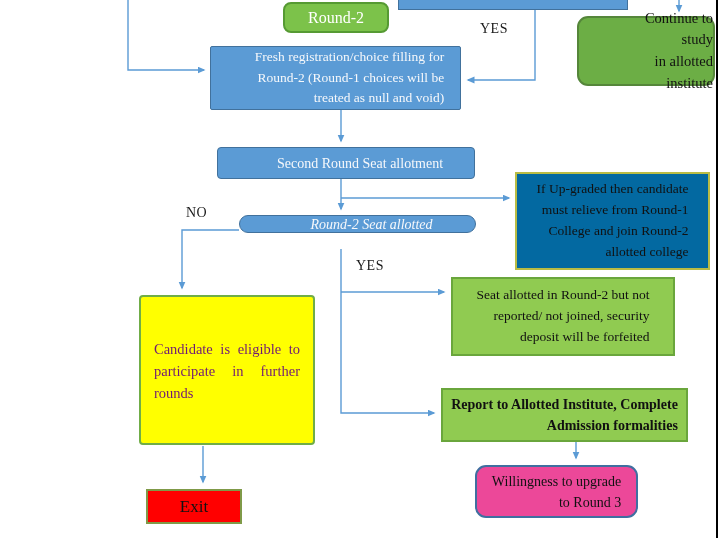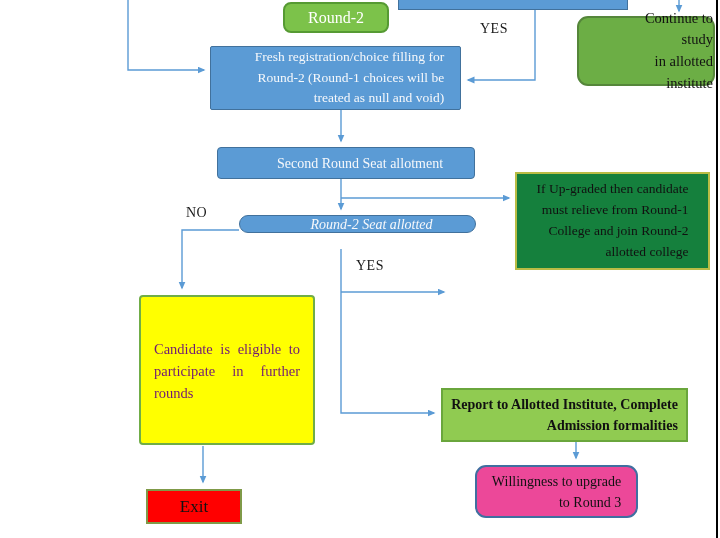--- a/index.html
+++ b/index.html
@@ -12,21 +12,21 @@
     line-height:1.5;}
   .blue{background:#5b9bd5;border:1px solid #41719c;color:#f6f8fb;padding-left:28px;}
   #top-partial{left:398px;top:-8px;width:230px;height:18px;border-radius:0;}
   #round2-label{left:283px;top:2px;width:106px;height:31px;border-radius:8px;
     background:#7cc24a;border:2px solid #569a33;color:#ffffff;font-size:16px;}
   #fresh-registration{left:210px;top:46px;width:251px;height:64px;border-radius:2px;
     font-size:13.5px;line-height:1.55;}
   #second-round{left:217px;top:147px;width:258px;height:32px;border-radius:4px;font-size:14px;}
   #round2-allotted{left:239px;top:215px;width:237px;height:18px;border-radius:13px;font-size:14px;font-style:italic;}
   #upgraded-box{left:515px;top:172px;width:195px;height:98px;
-    background:#15803d;border:2px solid #b9bc45;color:#111;font-size:13.5px;line-height:1.55;}
+    background:#0369a1;border:2px solid #b9bc45;color:#111;font-size:13.5px;line-height:1.55;}
   #not-reported-box{left:451px;top:277px;width:224px;height:79px;
     background:#90cb51;border:2px solid #6aa63c;color:#111;font-size:13.5px;line-height:1.55;}
   #eligible-box{left:139px;top:295px;width:176px;height:150px;border-radius:4px;
     background:#ffff00;border:2px solid #70ad47;color:#701a75;font-size:14.5px;
     display:block;text-align:justify;padding:42px 13px 0 13px;white-space:normal;line-height:1.5;}
   #report-box{left:441px;top:388px;width:247px;height:54px;
     background:#90cb51;border:2px solid #6aa63c;color:#111;font-size:14px;font-weight:bold;}
   #willingness-box{left:475px;top:465px;width:163px;height:53px;border-radius:11px;
     background:#ec4899;border:2px solid #3f6fa0;color:#111;font-size:14px;}
   #continue-box{left:577px;top:16px;width:138px;height:70px;border-radius:11px;
@@ -76,20 +76,23 @@
 
   <div class="node blue" id="second-round">Second Round Seat allotment</div>
 
   <div class="node blue" id="round2-allotted">Round-2 Seat allotted</div>
 
   <div class="node" id="upgraded-box">If Up-graded then candidate
 must relieve from Round-1
 College and join Round-2
 allotted college</div>
 
+  <div class="node" id="not-reported-box">Seat allotted in Round-2 but not
+reported/ not joined, security
+deposit will be forfeited</div>
 
   <div class="node" id="eligible-box">Candidate is eligible to participate in further rounds</div>
 
   <div class="node" id="report-box">Report to Allotted Institute, Complete
 Admission formalities</div>
 
   <div class="node" id="willingness-box">Willingness to upgrade
 to Round 3</div>
 
   <div class="node" id="continue-box">Continue to study

